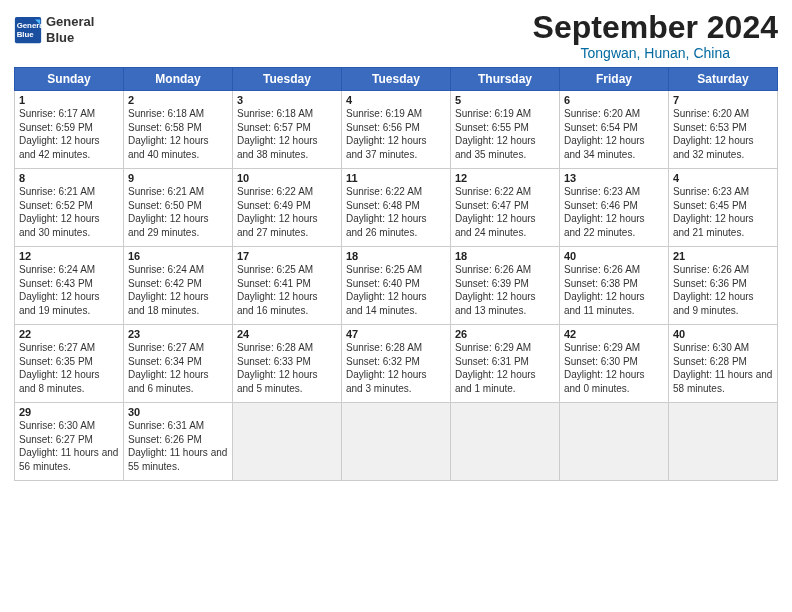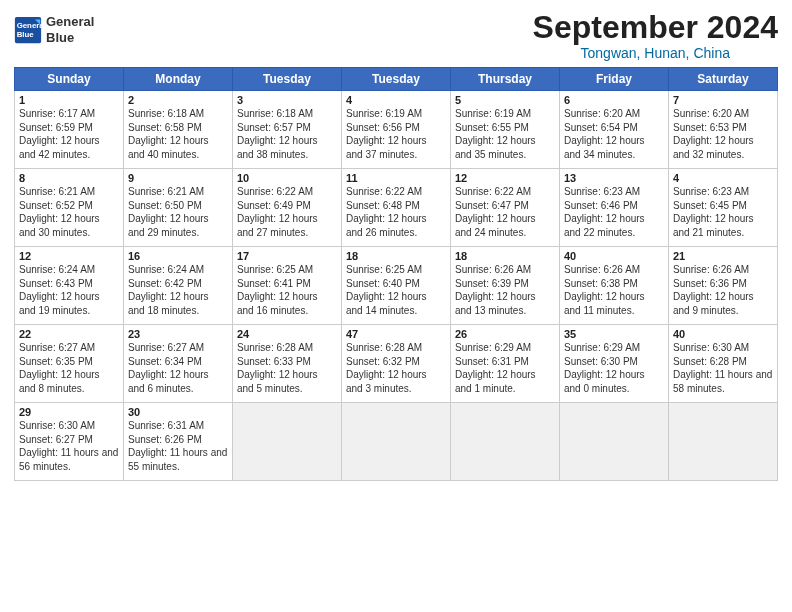--- a/index.html
+++ b/index.html
@@ -231,21 +231,21 @@
           </td>
           <td>
             <span class="day-num">47</span>
             <div class="cell-text">Sunrise: 6:28 AM<br>Sunset: 6:32 PM<br>Daylight: 12 hours and 3 minutes.</div>
           </td>
           <td>
             <span class="day-num">26</span>
             <div class="cell-text">Sunrise: 6:29 AM<br>Sunset: 6:31 PM<br>Daylight: 12 hours and 1 minute.</div>
           </td>
           <td>
-            <span class="day-num">35</span>
+            <span class="day-num">42</span>
             <div class="cell-text">Sunrise: 6:29 AM<br>Sunset: 6:30 PM<br>Daylight: 12 hours and 0 minutes.</div>
           </td>
           <td>
             <span class="day-num">40</span>
             <div class="cell-text">Sunrise: 6:30 AM<br>Sunset: 6:28 PM<br>Daylight: 11 hours and 58 minutes.</div>
           </td>
         </tr>
         <tr>
           <td>
             <span class="day-num">29</span>

